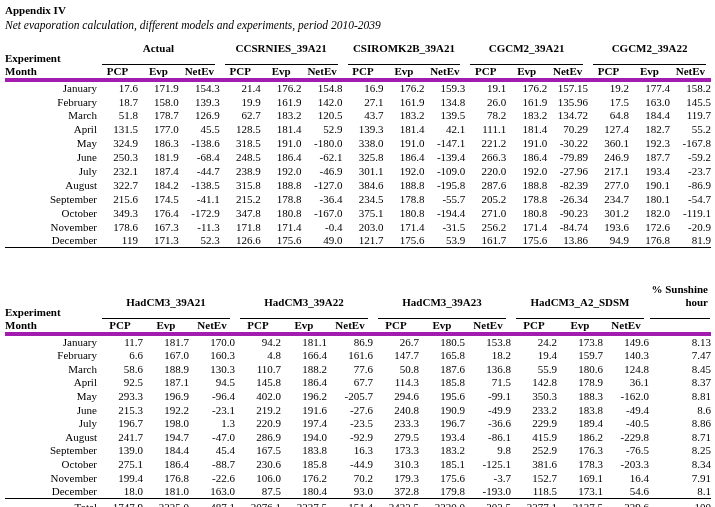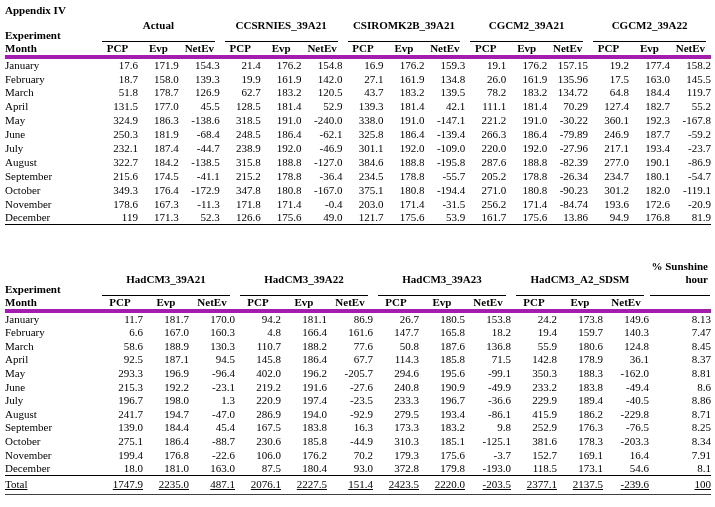--- a/index.html
+++ b/index.html
@@ -19,38 +19,39 @@
   }
   table.model th { font-weight: bold; padding: 0; height: 16px; vertical-align: bottom; }
   table.model td { padding: 0; height: 13.9px; vertical-align: middle; }
 
   th.corner { text-align: left; padding-left: 1px; }
   .grpline { border-bottom: 1px solid #000; margin: 0 5px; text-align: center; padding-bottom: 9px; }
   .sunline { margin: 0 1px; text-align: right; padding-right: 2px; }
   tr.subhead th { border-bottom: 4px solid #a21caf; height: 15px; padding-bottom: 1px; }
   th.num { text-align: center; }
   td.num { text-align: right; padding-right: 5px; }
-  td.month { text-align: left; padding-left: 1px; }
+  td.month { text-align: right; padding-left: 1px; }
   td.sun { text-align: right; padding-left: 13px; }
 
   table.t1 { margin-bottom: 0; }
   table.t1 tbody tr:last-child td { border-bottom: 1px solid #000; }
   table.t2 { margin-top: 35px; }
   table.t2 td { height: 13.6px; }
   tr.total td {
     border-top: 1px solid #000; border-bottom: 1px solid #404040;
     height: 19px !important;
     text-decoration: underline;
   }
 </style>
 </head>
 <body>
 
 <div class="page">
   <p class="title">Appendix IV</p>
+  <p class="subtitle">Net evaporation calculation, different models and experiments, period 2010-2039</p>
 
   <table class="model t1">
       <colgroup>
         <col style="width: 92px;">
         <col>
         <col>
         <col>
         <col>
         <col>
         <col>
@@ -175,21 +176,21 @@
           <td class="num">182.7</td>
           <td class="num">55.2</td>
         </tr>
         <tr>
           <td class="month">May</td>
           <td class="num">324.9</td>
           <td class="num">186.3</td>
           <td class="num">-138.6</td>
           <td class="num">318.5</td>
           <td class="num">191.0</td>
-          <td class="num">-240.0</td>
+          <td class="num">-180.0</td>
           <td class="num">338.0</td>
           <td class="num">191.0</td>
           <td class="num">-147.1</td>
           <td class="num">221.2</td>
           <td class="num">191.0</td>
           <td class="num">-30.22</td>
           <td class="num">360.1</td>
           <td class="num">192.3</td>
           <td class="num">-167.8</td>
         </tr>

